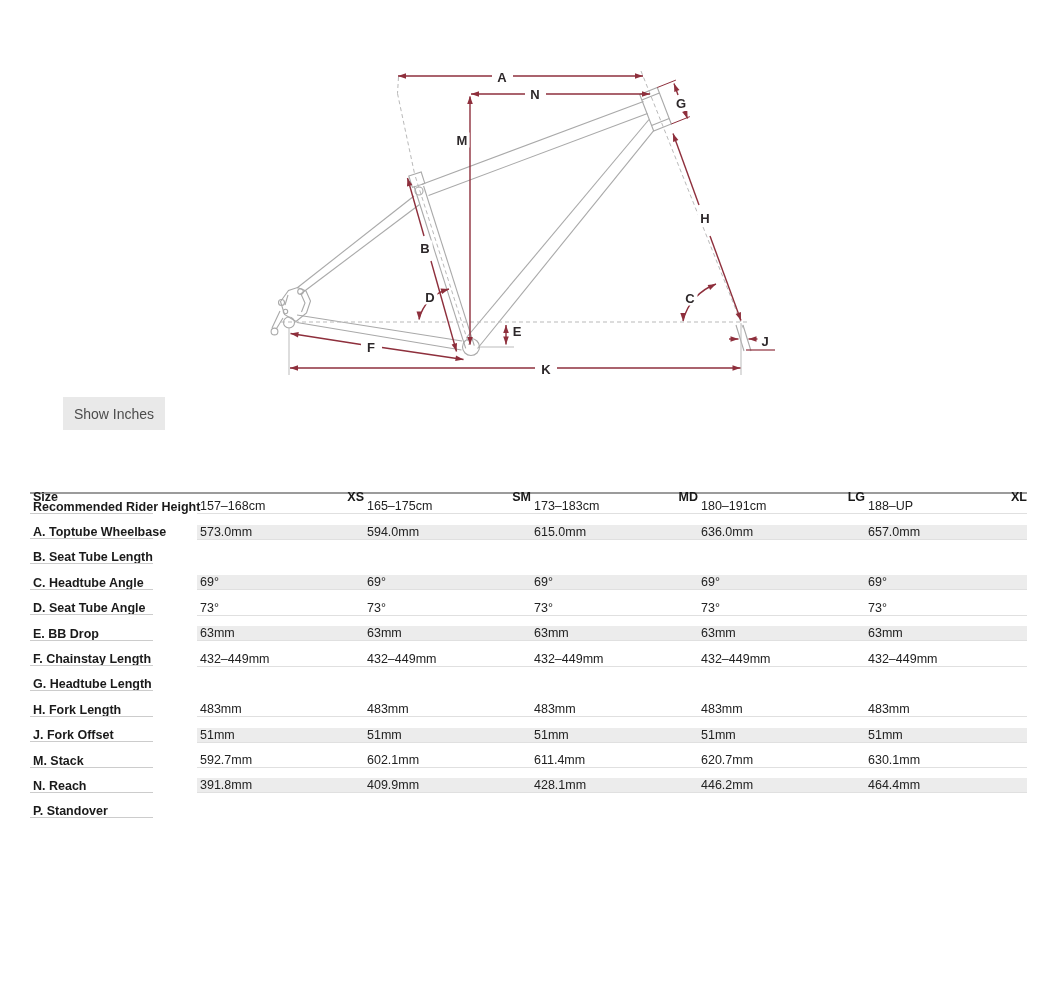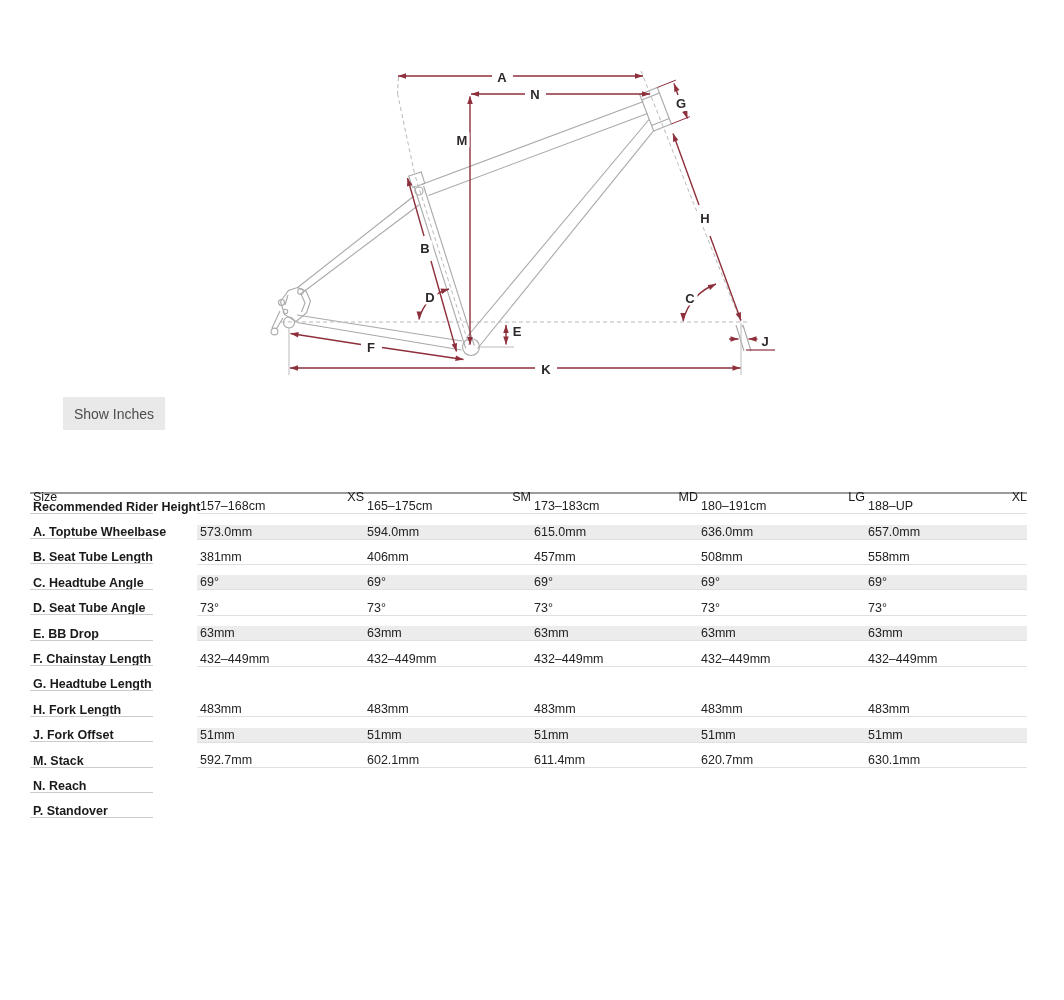--- a/index.html
+++ b/index.html
@@ -14,21 +14,21 @@
         font-weight:bold;color:#1a1a1a;}
   .g-row{display:flex;height:25.4px;align-items:center;}
   .g-label{width:167px;display:flex;align-items:center;font-weight:bold;color:#1a1a1a;
         padding-left:3px;box-sizing:border-box;position:relative;white-space:nowrap;}
   .g-row .g-label::after{content:'';position:absolute;left:0;bottom:0;width:123px;
         border-bottom:1px solid #ccc;}
   .g-vals{flex:1;display:grid;grid-template-columns:167px 167px 167px 167px 1fr;
         align-items:center;border-bottom:1px solid #e0e0e0;}
   .g-row:nth-child(even) .g-vals{background:#ececec;}
   .g-cell{padding-left:3px;white-space:nowrap;}
-  .g-head .g-cell{font-weight:normal;margin-top:32px;}
+  .g-head .g-cell{font-weight:bold;margin-top:32px;}
 </style>
 </head>
 <body>
 
 <div class="page">
 
   <svg class="diagram-svg" width="1064" height="450" viewBox="0 0 1064 450">
 
     <g fill="none" stroke="#a9a9a9" stroke-width="1.1">
 
@@ -197,27 +197,20 @@
           <div class="g-cell">573.0mm</div>
           <div class="g-cell">594.0mm</div>
           <div class="g-cell">615.0mm</div>
           <div class="g-cell">636.0mm</div>
           <div class="g-cell">657.0mm</div>
         </div>
       </div>
 
       <div class="g-row">
         <div class="g-label">B. Seat Tube Length</div>
-        <div class="g-vals">
-          <div class="g-cell">381mm</div>
-          <div class="g-cell">406mm</div>
-          <div class="g-cell">457mm</div>
-          <div class="g-cell">508mm</div>
-          <div class="g-cell">558mm</div>
-        </div>
       </div>
 
       <div class="g-row">
         <div class="g-label">C. Headtube Angle</div>
         <div class="g-vals">
           <div class="g-cell">69°</div>
           <div class="g-cell">69°</div>
           <div class="g-cell">69°</div>
           <div class="g-cell">69°</div>
           <div class="g-cell">69°</div>
@@ -290,20 +283,27 @@
           <div class="g-cell">592.7mm</div>
           <div class="g-cell">602.1mm</div>
           <div class="g-cell">611.4mm</div>
           <div class="g-cell">620.7mm</div>
           <div class="g-cell">630.1mm</div>
         </div>
       </div>
 
       <div class="g-row">
         <div class="g-label">N. Reach</div>
+        <div class="g-vals">
+          <div class="g-cell">391.8mm</div>
+          <div class="g-cell">409.9mm</div>
+          <div class="g-cell">428.1mm</div>
+          <div class="g-cell">446.2mm</div>
+          <div class="g-cell">464.4mm</div>
+        </div>
       </div>
 
       <div class="g-row">
         <div class="g-label">P. Standover</div>
       </div>
     </div>
 
   </div>
 </div>
 

